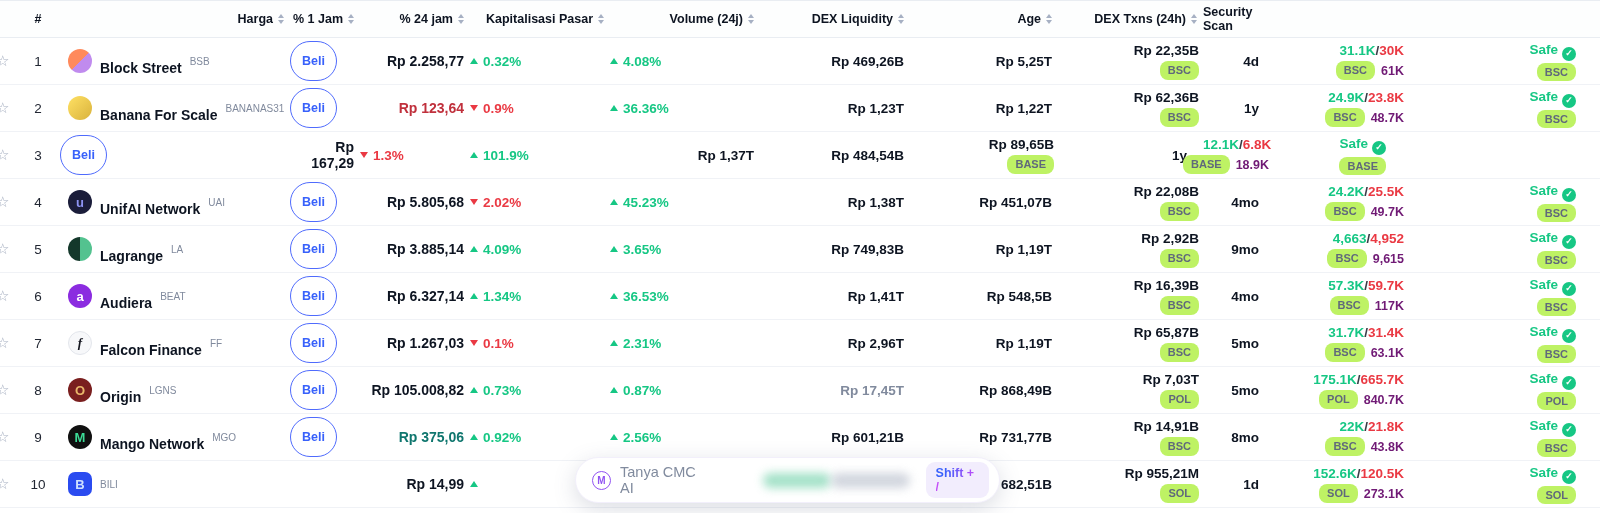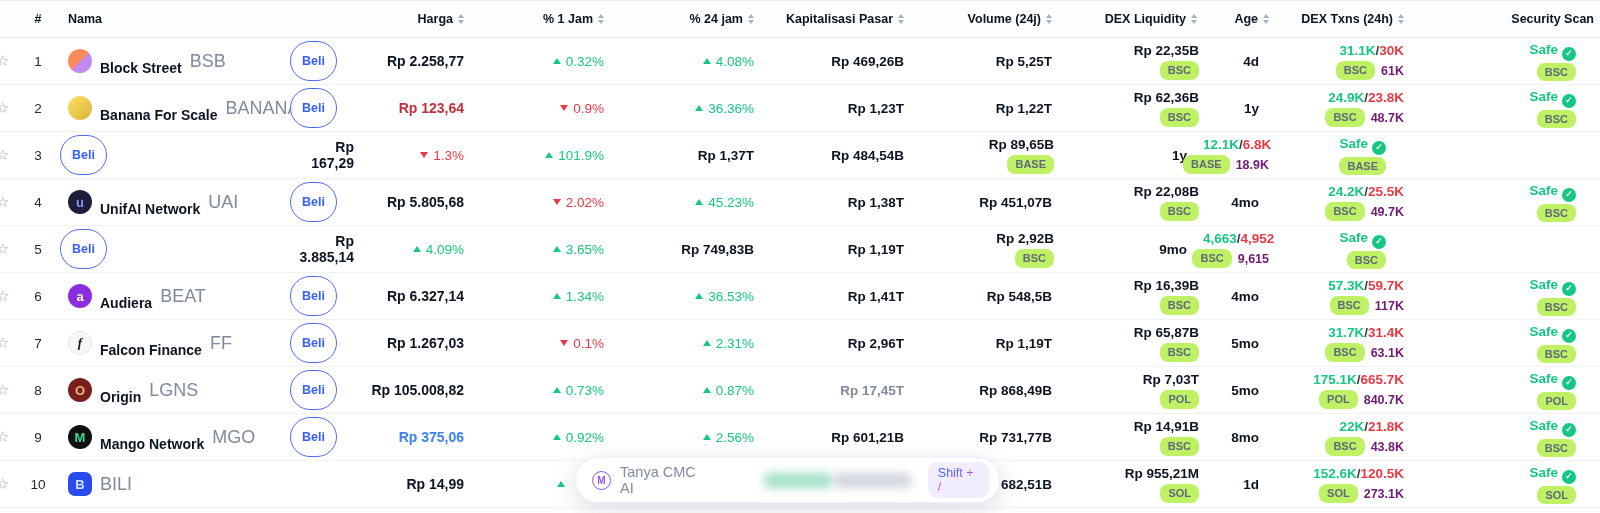--- a/index.html
+++ b/index.html
@@ -36,31 +36,31 @@
   .c-name { display:flex; align-items:center; gap:8px; padding-left:8px; cursor:pointer; }
   .coin-icon { width:24px; height:24px; border-radius:50%; flex:0 0 24px;
     display:flex; align-items:center; justify-content:center;
     font-size:13px; font-weight:700; }
   .coin-icon.squircle { border-radius:7px; }
   .coin-icon.bordered { border:1px solid #e3e6ec; }
   .coin-icon.italic { font-style:italic; font-family:"Liberation Serif", serif; }
   .nm-wrap { display:flex; flex-direction:column; line-height:1.25;margin-top:16px; }
   .nm { font-weight:700; font-size:14px; color:#0d1421; white-space:nowrap; }
   .nm2 { font-weight:700; font-size:14px; color:#0d1421; white-space:nowrap; }
-  .sym { color:#808a9d; font-size:18px; font-weight:500; white-space:nowrap; }
+  .sym { color:#808a9d; font-size:10px; font-weight:500; white-space:nowrap; }
 
   .beli { color:#3861fb; background:#fff; border:1.5px solid #4f6bfd; border-radius:999px;
     font-size:12.5px; font-weight:700; padding:12px 11px; cursor:pointer;
     font-family:"Liberation Sans", sans-serif; }
 
   .right-cell { text-align:right; padding-right:6px; font-weight:700; }
   .c-price { color:#0d1421; font-size:14px; }
-  .c-price.up { color:#3b82f6; } .c-price.down { color:#c0303c; }
-
-  .c-pct { display:flex; align-items:center; justify-content:flex-end; padding-right:6px; font-weight:400; }
+  .c-price.up { color:#0f766e; } .c-price.down { color:#c0303c; }
+
+  .c-pct { display:flex; align-items:center; justify-content:flex-start; padding-right:6px; font-weight:700; }
   .caret { width:0; height:0; border-left:4.5px solid transparent; border-right:4.5px solid transparent; margin-right:5px; }
   .c-pct.up .caret { border-bottom:6px solid #16c784; }
   .c-pct.down .caret { border-top:6px solid #ea3943; }
   .c-pct.up .pv { color:#16c784; } .c-pct.down .pv { color:#ea3943; }
   .c-pct.peek { padding-right:40px; }
 
   .c-mcap.muted { color:#808a9d; }
   .c-vol { color:#0d1421; }
 
   .two-line { text-align:right; line-height:1.3; }
@@ -83,40 +83,37 @@
     background:#ffffff; border-radius:23px; border:1px solid #f2effb;
     box-shadow:0 6px 22px rgba(90,102,126,.22); display:flex; align-items:center;
     padding:0 10px 0 16px; z-index:5; }
   .ai-icon { width:19px; height:19px; border:1.8px solid #9153f2; border-radius:50%;
     color:#9153f2; font-size:10px; font-weight:700; display:flex; align-items:center;
     justify-content:center; margin-right:9px; flex:0 0 19px; }
   .ai-label { color:#818b9e; font-size:14.5px; }
   .blob { border-radius:8px; filter:blur(5px); opacity:.85; }
   .blob-green { width:72px; height:15px; background:#93dcbe; margin-left:54px; }
   .blob-gray { width:82px; height:15px; background:#c9ced8; margin-left:auto; margin-right:16px; }
-  .shortcut { background:#f2edfd; border-radius:9px; padding:4px 10px; font-size:12.5px; font-weight:400; }
+  .shortcut { background:#f2edfd; border-radius:9px; padding:4px 10px; font-size:12.5px; font-weight:700; }
   .shortcut span { color:#6d43f5; }
   @supports ((-webkit-background-clip:text) or (background-clip:text)) {
     .shortcut span { background:linear-gradient(90deg,#3861fb 20%,#c44df8 95%);
       -webkit-background-clip:text; background-clip:text; color:transparent; }
   }
 </style>
 </head>
 <body>
 
 <div class="table">
 
   <div class="grid thead">
     <div class="th"></div>
     <div class="th center">
         <span>#</span>
       </div>
-    <div class="th th-name">
-        <span>Nama</span>
-      </div>
     <div class="th right">
         <span>Harga</span>
         <span class="sort-icon">
           <i class="u"></i>
           <i class="d"></i>
         </span>
       </div>
     <div class="th right">
         <span>% 1 Jam</span>
         <span class="sort-icon">
@@ -340,20 +337,28 @@
       <div class="v"><span class="safe">Safe</span><span class="check">✓</span></div>
       <div class="pillrow">
             <span class="chain-pill">BSC</span>
           </div>
     </div>
   </div>
 
   <div class="grid row">
     <div class="cell c-star"><span class="star">☆</span></div>
     <div class="cell c-rank">5</div>
+    <div class="cell c-name">
+      <span class="coin-icon" style="background: linear-gradient(90deg, rgb(20, 56, 43) 50%, rgb(83, 194, 143) 50%); color: rgb(255, 255, 255);"></span>
+      <span class="nm-wrap">
+        <span class="nm">Lagrange</span>
+
+      </span>
+      <span class="sym">LA</span>
+    </div>
     <div class="cell c-beli"><button class="beli">Beli</button></div>
     <div class="cell right-cell c-price">Rp 3.885,14</div>
     <div class="cell c-pct c-h1 up">
           <span class="caret"></span>
           <span class="pv">4.09%</span>
         </div>
     <div class="cell c-pct c-h24 up">
           <span class="caret"></span>
           <span class="pv">3.65%</span>
         </div>

